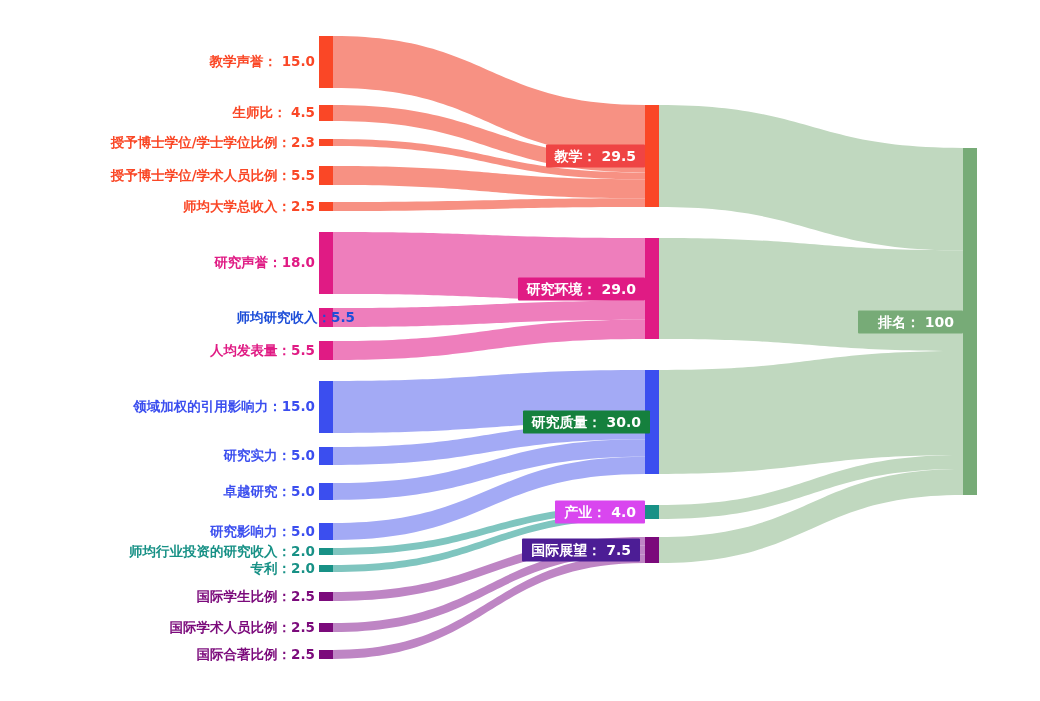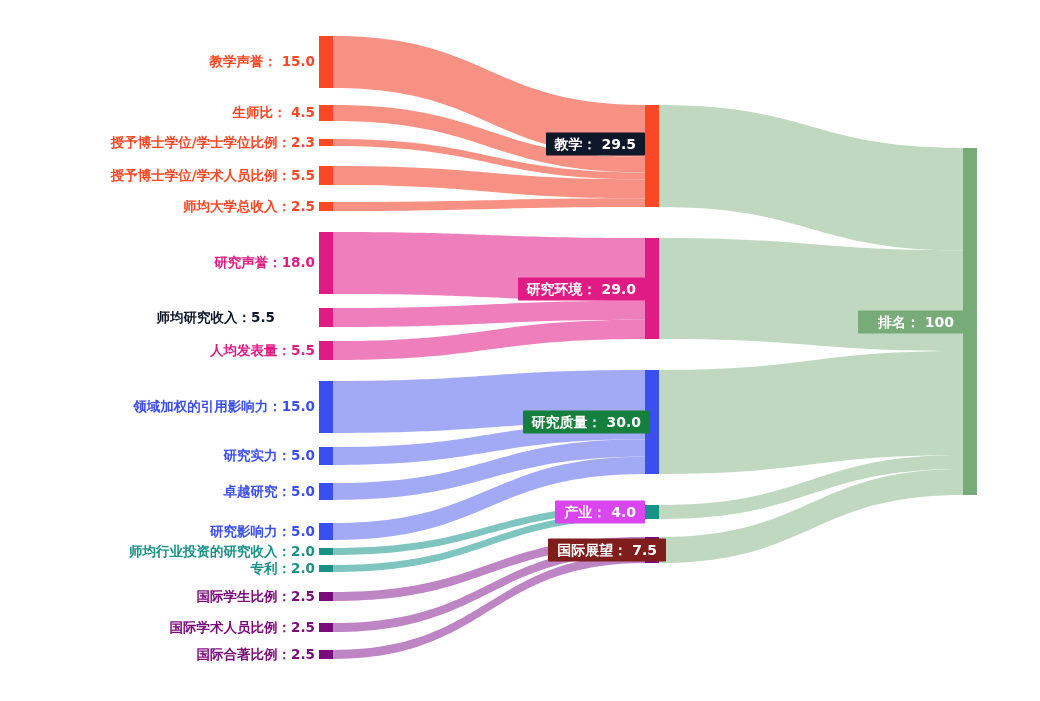--- a/index.html
+++ b/index.html
@@ -63,31 +63,31 @@
       <rect x="645" y="537" width="14" height="26" fill="#7B0A7B"></rect>
       <rect x="963" y="148" width="14" height="347" fill="#77AB77"></rect>
     </svg>
   <div id="labels">
       <div class="lbl lbl-left" style="color: rgb(250, 71, 38); right: 725px; top: 62px;">教学声誉：  15.0</div>
       <div class="lbl lbl-left" style="color: rgb(250, 71, 38); right: 725px; top: 113px;">生师比：  4.5</div>
       <div class="lbl lbl-left" style="color: rgb(250, 71, 38); right: 725px; top: 142.5px;">授予博士学位/学士学位比例：2.3</div>
       <div class="lbl lbl-left" style="color: rgb(250, 71, 38); right: 725px; top: 175.5px;">授予博士学位/学术人员比例：5.5</div>
       <div class="lbl lbl-left" style="color: rgb(250, 71, 38); right: 725px; top: 206.5px;">师均大学总收入：2.5</div>
       <div class="lbl lbl-left" style="color: rgb(224, 27, 132); right: 725px; top: 263px;">研究声誉：18.0</div>
-      <div class="lbl lbl-left" style="color: #0f172a; right: 765px; top: 317.5px;">师均研究收入：5.5</div>
+      <div class="lbl lbl-left" style="color: #1d4ed8; right: 685px; top: 317.5px;">师均研究收入：5.5</div>
       <div class="lbl lbl-left" style="color: rgb(224, 27, 132); right: 725px; top: 350.5px;">人均发表量：5.5</div>
       <div class="lbl lbl-left" style="color: rgb(59, 78, 239); right: 725px; top: 407px;">领域加权的引用影响力：15.0</div>
       <div class="lbl lbl-left" style="color: rgb(59, 78, 239); right: 725px; top: 456px;">研究实力：5.0</div>
       <div class="lbl lbl-left" style="color: rgb(59, 78, 239); right: 725px; top: 491.5px;">卓越研究：5.0</div>
       <div class="lbl lbl-left" style="color: rgb(59, 78, 239); right: 725px; top: 531.5px;">研究影响力：5.0</div>
       <div class="lbl lbl-left" style="color: rgb(24, 145, 134); right: 725px; top: 551.5px;">师均行业投资的研究收入：2.0</div>
       <div class="lbl lbl-left" style="color: rgb(24, 145, 134); right: 725px; top: 568.5px;">专利：2.0</div>
       <div class="lbl lbl-left" style="color: rgb(123, 10, 123); right: 725px; top: 596.5px; margin-left: 48px;">国际学生比例：2.5</div>
       <div class="lbl lbl-left" style="color: rgb(123, 10, 123); right: 725px; top: 627.5px;">国际学术人员比例：2.5</div>
       <div class="lbl lbl-left" style="color: rgb(123, 10, 123); right: 725px; top: 654.5px;">国际合著比例：2.5</div>
-      <div class="lbl lbl-node" style="background: #0f172a; right: 395px; top: 144px;">教学：  29.5</div>
+      <div class="lbl lbl-node" style="background: #ef4444; right: 395px; top: 156px;">教学：  29.5</div>
       <div class="lbl lbl-node" style="background: rgb(224, 27, 132); right: 395px; top: 288.5px;">研究环境：  29.0</div>
       <div class="lbl lbl-node" style="background: #15803d; right: 390px; top: 422px;">研究质量：  30.0</div>
       <div class="lbl lbl-node" style="background: #d946ef; right: 395px; top: 512px;">产业：  4.0</div>
-      <div class="lbl lbl-node" style="background: #7f1d1d; right: 374px; top: 550px;">国际展望：  7.5</div>
+      <div class="lbl lbl-node" style="background: #4c1d95; right: 400px; top: 550px;">国际展望：  7.5</div>
       <div class="lbl lbl-node" style="background: rgb(119, 171, 119); right: 77px; top: 321.5px; padding-left: 20px;">排名：  100</div>
     </div>
 </div>
 
 </body></html>

